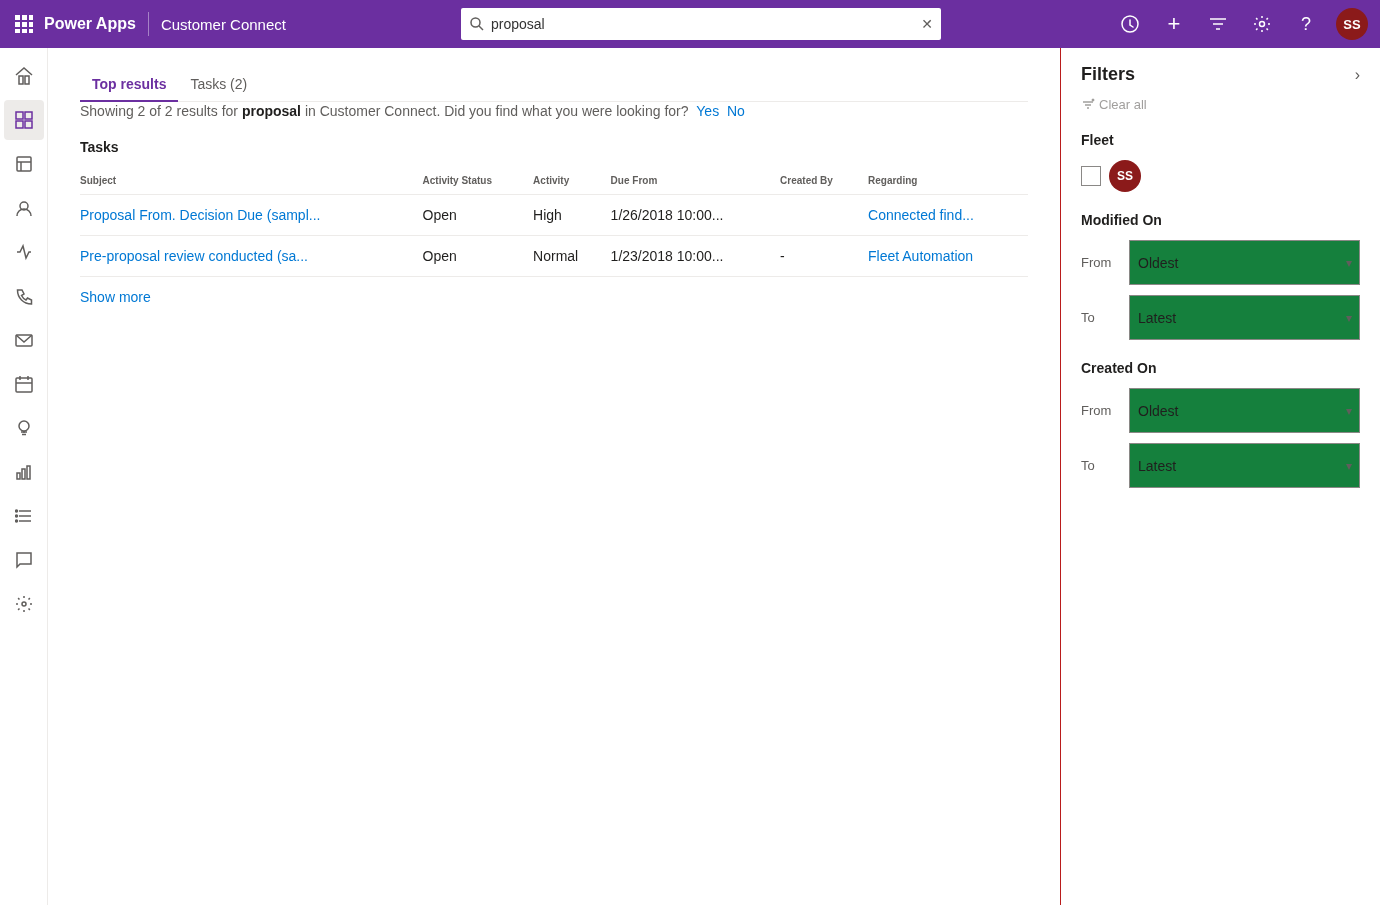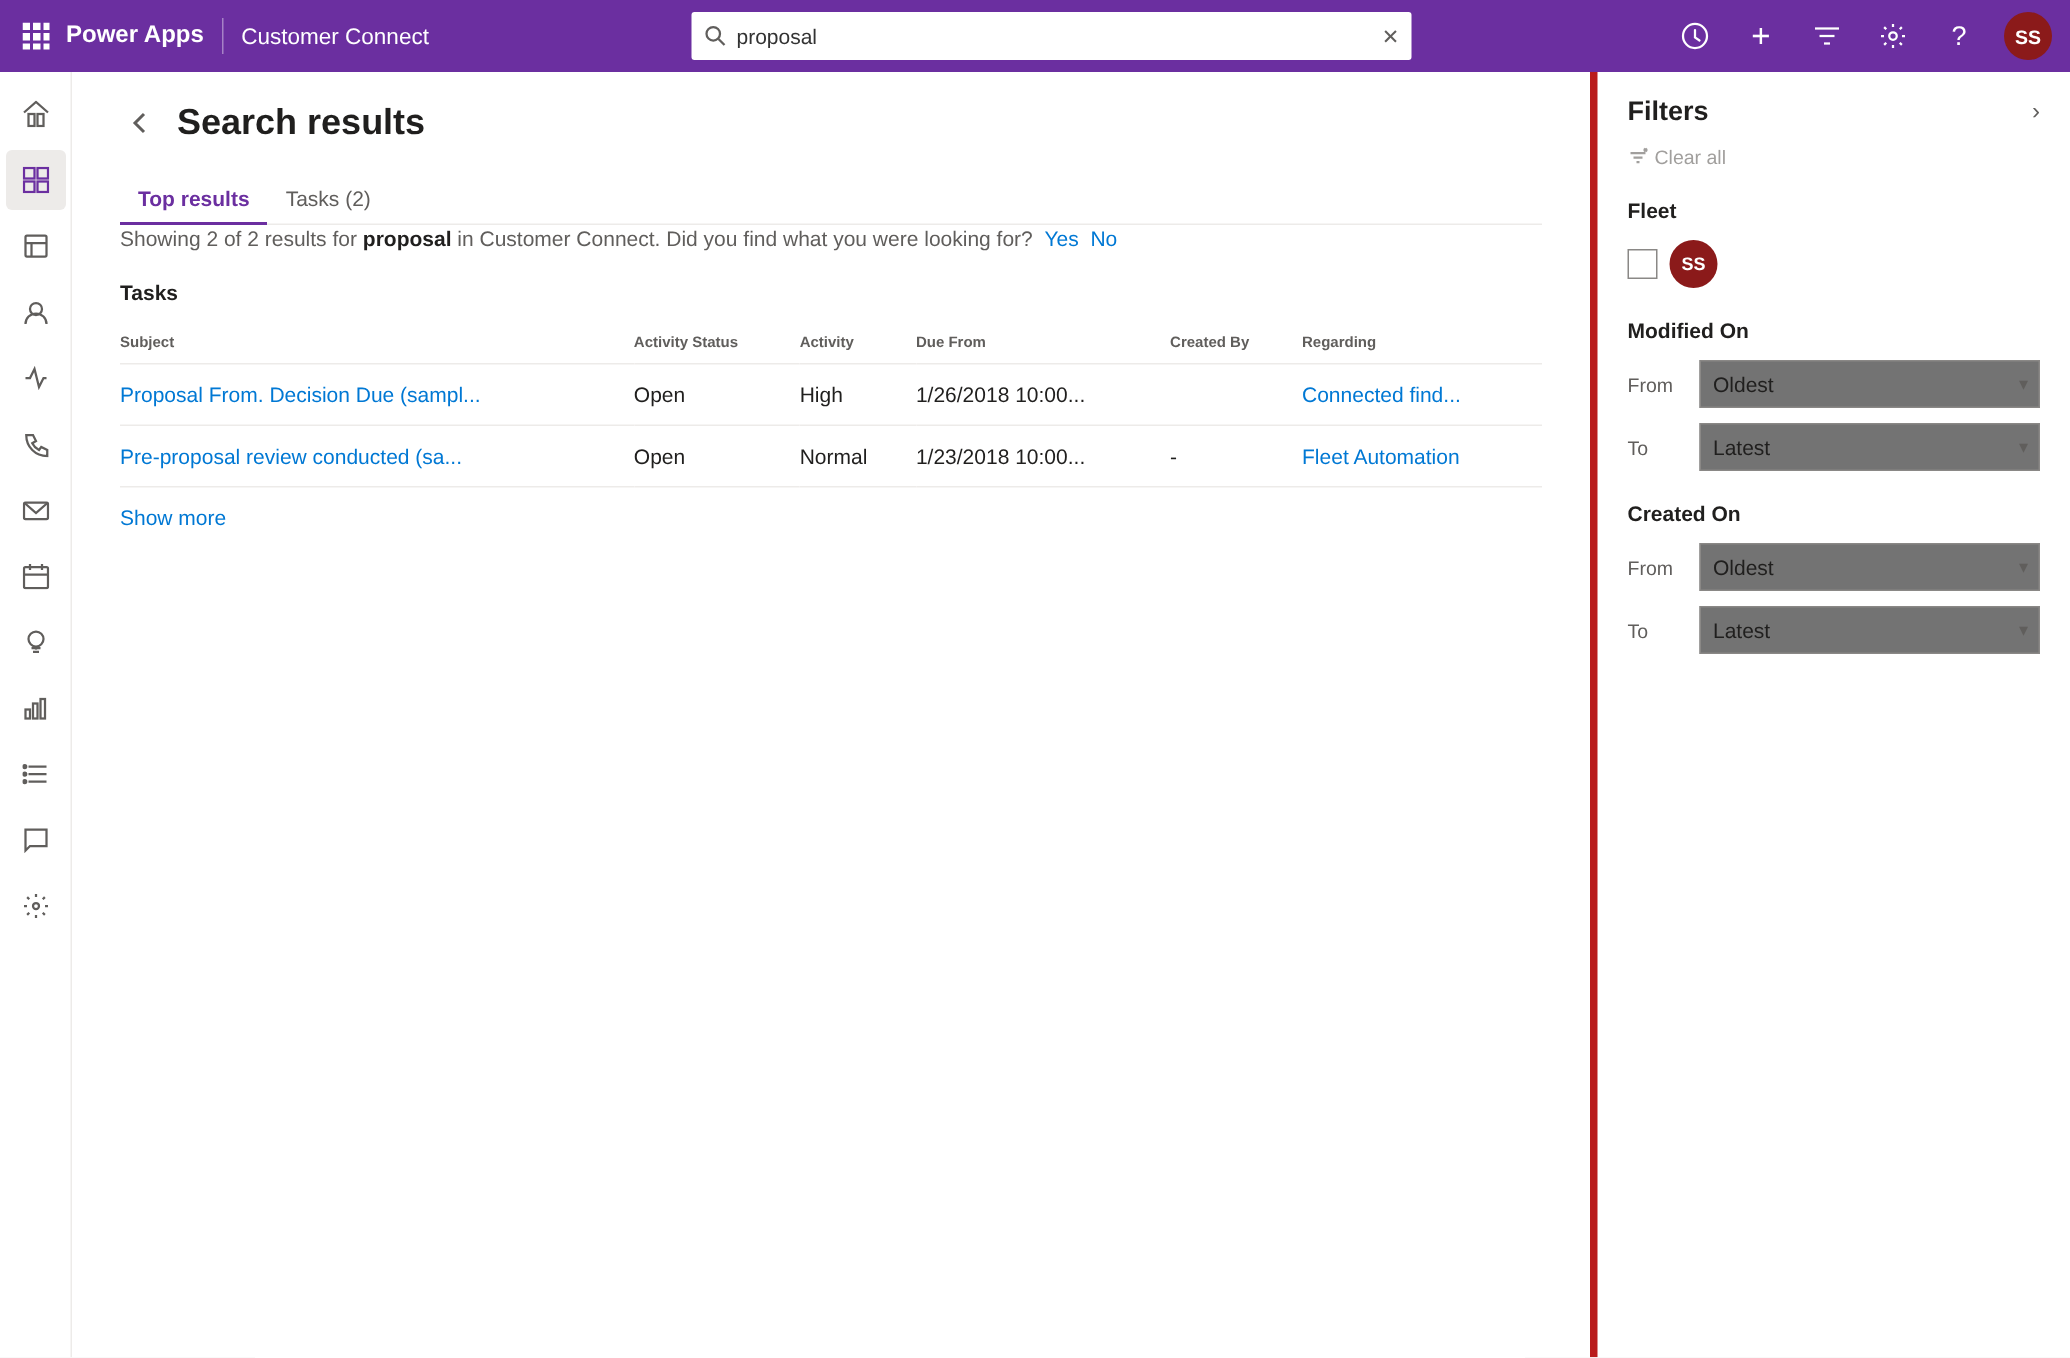--- a/index.html
+++ b/index.html
@@ -130,21 +130,21 @@
     }
     .results-table td a { color: #0078d4; text-decoration: none; cursor: pointer; }
 
     .show-more {
       color: #0078d4; cursor: pointer; font-size: 14px; margin-top: 12px;
       display: inline-block;
     }
 
     
     .filters-panel {
-      width: 320px; border-left: 5px solid #b91c1c; background: #fff;
+      width: 320px; border-left: 1px solid #b91c1c; background: #fff;
       padding: 16px 20px; flex-shrink: 0; overflow-y: auto;
     }
     .filters-header {
       display: flex; align-items: center; justify-content: space-between; margin-bottom: 12px;
     }
     .filters-title {
       font-size: 18px; font-weight: 600; color: #201f1e;
     }
     .filters-chevron {
       color: #605e5c; cursor: pointer; font-size: 16px;
@@ -174,21 +174,21 @@
     .filter-row {
       display: flex; align-items: center; gap: 12px; margin-bottom: 10px;
     }
     .filter-label {
       font-size: 13px; color: #605e5c; width: 36px; flex-shrink: 0;
     }
     .select-wrapper {
       position: relative; flex: 1;
     }
     .select-wrapper select {
-      width: 100%; height: 32px; border: 1px solid #8a8886; background: #737373;
+      width: 100%; height: 45px; border: 1px solid #8a8886; background: #15803d;
       font-size: 14px; color: #201f1e; padding: 0 28px 0 8px;
       cursor: pointer; appearance: none; -webkit-appearance: none; outline: none;
     }
     .select-wrapper::after {
       content: '▾'; position: absolute; right: 8px; top: 50%; transform: translateY(-50%);
       pointer-events: none; color: #605e5c; font-size: 12px;
     }
   </style>
 </head>
 <body>
@@ -336,28 +336,20 @@
           <path d="M9 1v2M9 15v2M1 9h2M15 9h2M3.1 3.1l1.4 1.4M13.5 13.5l1.4 1.4M3.1 14.9l1.4-1.4M13.5 4.5l1.4-1.4"></path>
         </svg>
     </div>
   </div>
 
   <div class="content-area">
     <div class="page-container">
 
       <div class="main-content">
 
-        <div class="page-header">
-          <div class="back-btn">
-            <svg width="16" height="16" viewBox="0 0 16 16" fill="none" stroke="#605e5c" stroke-width="2">
-                <polyline points="10,2 4,8 10,14"></polyline>
-              </svg>
-          </div>
-          <span class="page-title">Search results</span>
-        </div>
 
         <div class="tabs">
           <div class="tab active">Top results</div>
           <div class="tab">Tasks (2)</div>
         </div>
 
         <div class="results-info">
           <span>Showing 2 of 2 results for </span><strong>proposal</strong><span> in Customer Connect. Did you find what you were looking for?</span>
           &nbsp;<a>Yes</a>&nbsp;&nbsp;<a>No</a>
         </div>

